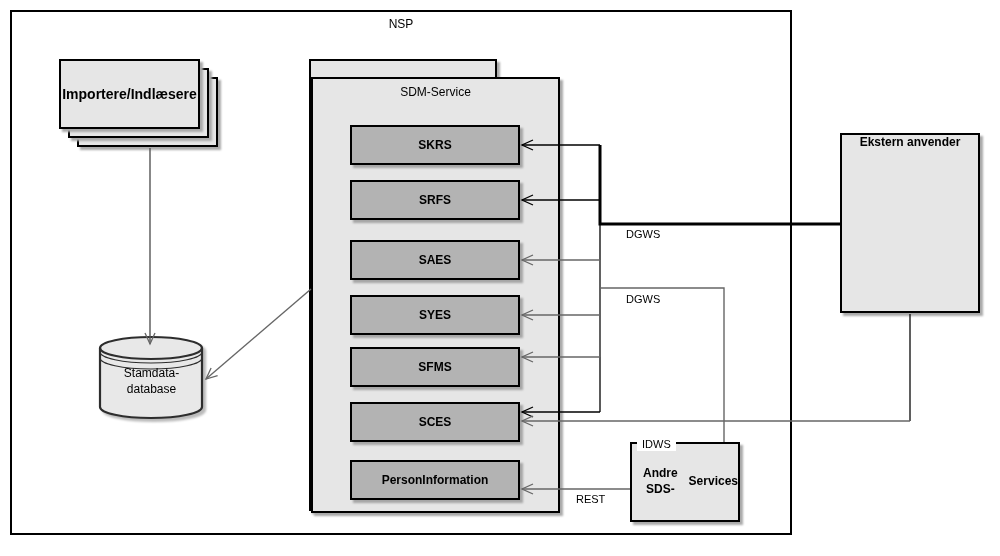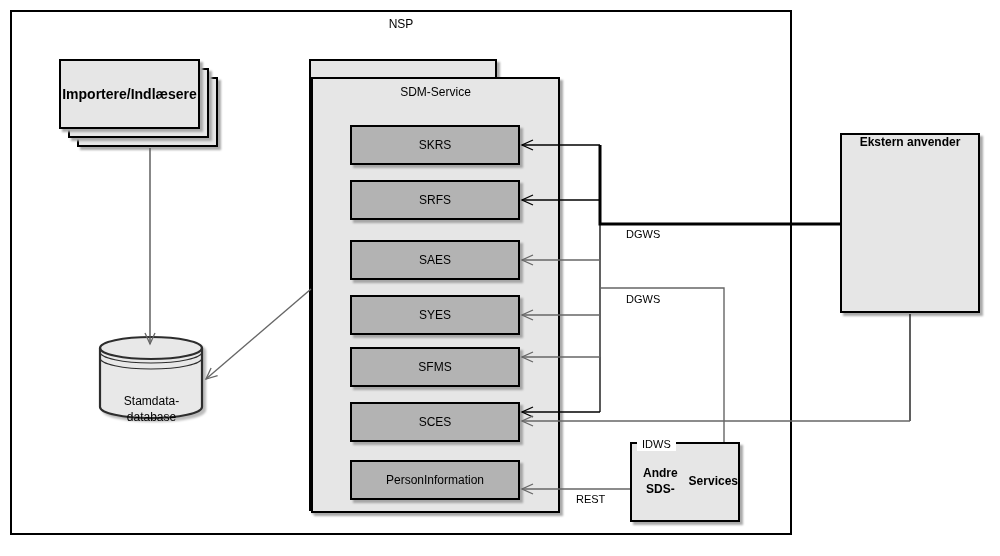--- a/index.html
+++ b/index.html
@@ -17,30 +17,30 @@
   .sdm-title{left:311px;top:85px;width:249px;text-align:center;font-size:12px;}
   
   .imp{width:141px;height:70px;background:#e6e6e6;border:2px solid #000;box-shadow:3px 3px 2px #aaa;}
   .imp1{left:77px;top:77px;}
   .imp2{left:68px;top:68px;}
   .imp3{left:59px;top:59px;display:flex;align-items:center;justify-content:center;
         font-weight:bold;font-size:14px;text-align:center;}
   
   .svc{left:350px;width:170px;height:40px;background:#b3b3b3;border:2px solid #000;
        box-shadow:3px 3px 2px #a6a6a6;display:flex;align-items:center;justify-content:center;
-       font-weight:normal;font-size:12px;}
+       font-weight:bold;font-size:12px;}
   
   .ekstern{left:840px;top:133px;width:140px;height:180px;background:#e6e6e6;border:2px solid #000;
            box-shadow:3px 3px 2px #aaa;display:flex;align-items:flex-start;justify-content:center;
            font-weight:bold;font-size:12px;}
   .andre{left:630px;top:442px;width:110px;height:80px;background:#e6e6e6;border:2px solid #000;
          box-shadow:3px 3px 2px #aaa;display:flex;align-items:center;justify-content:center;
          font-weight:bold;font-size:12px;line-height:1.3;text-align:center;}
   
-  .db-label{left:100px;top:366px;width:103px;text-align:center;font-size:12px;line-height:1.3;margin-top:28px;}
+  .db-label{left:100px;top:366px;width:103px;text-align:center;font-size:12px;line-height:1.3;}
   
   .edge-label{font-size:11px;line-height:13px;white-space:nowrap;margin-top:24px;}
   .lbl-dgws1{left:626px;top:204px;}
   .lbl-dgws2{left:626px;top:269px;}
   .lbl-idws{left:637px;top:414px;background:#fff;padding:0 5px;}
   .lbl-rest{left:576px;top:469px;}
   svg.wires{left:0;top:0;width:1000px;height:556px;pointer-events:none;}
   .cyl{filter:drop-shadow(3px 3px 1px #bbb);}
 </style>
 </head>

